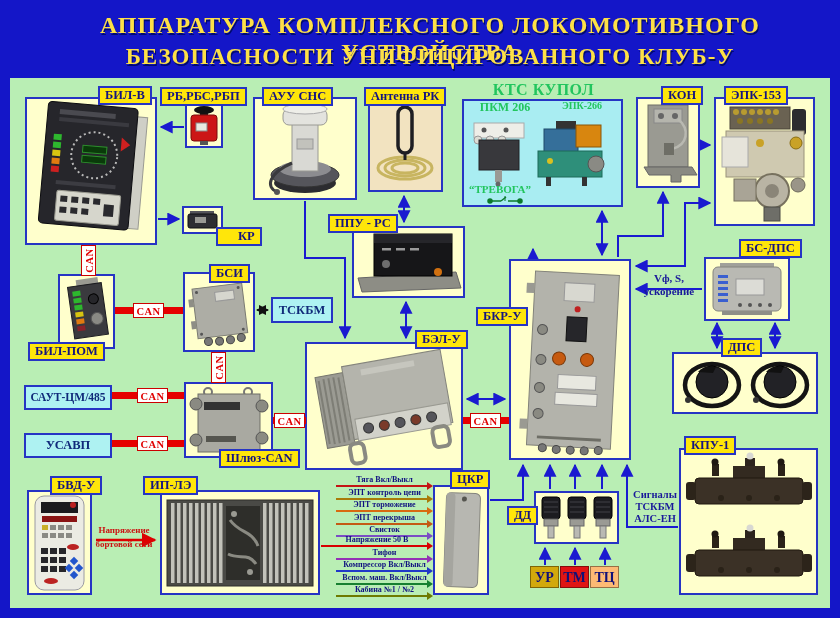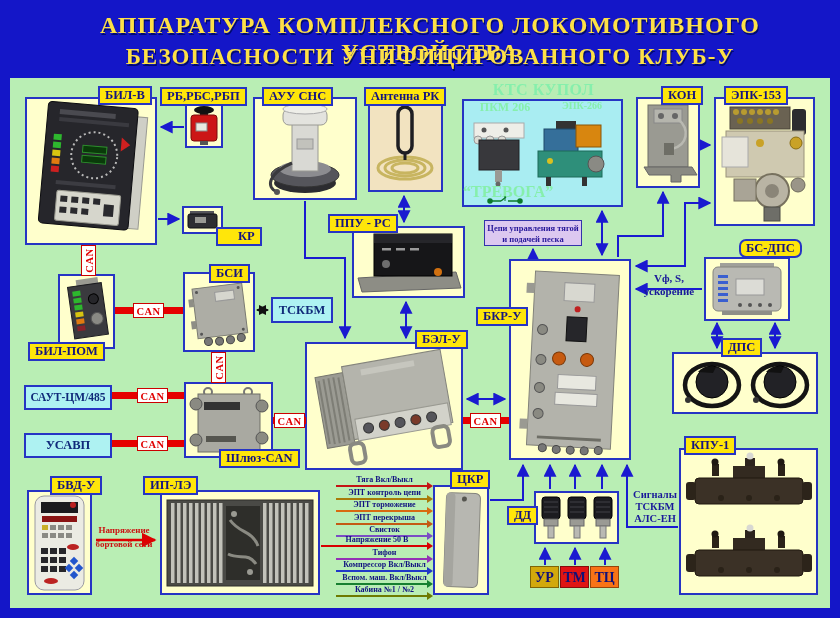--- a/index.html
+++ b/index.html
@@ -27,21 +27,21 @@
     box-sizing:border-box;z-index:4;}
   .tri-chip{position:absolute;width:29px;height:22px;font-size:14px;font-weight:bold;color:#101078;
     text-align:center;line-height:22px;border:1px solid rgba(0,0,0,0.4);box-sizing:border-box;z-index:6;}
   .sig-row{position:absolute;height:12px;z-index:4;}
   .sig-label{position:absolute;left:0;right:0;bottom:3px;text-align:center;font-size:8px;
     font-weight:bold;color:#101080;white-space:nowrap;}
   .sig-line{position:absolute;left:0;right:5px;bottom:0;height:2px;}
   .sig-arrow{position:absolute;right:0;bottom:-3px;width:0;height:0;
     border-top:4px solid transparent;border-bottom:4px solid transparent;border-left:6px solid #000;}
   #wires{position:absolute;left:0;top:0;z-index:1;}
-  .kts-sub{position:absolute;color:#86efac;font-weight:bold;text-align:center;z-index:4;}
+  .kts-sub{position:absolute;color:#22c55e;font-weight:bold;text-align:center;z-index:4;}
 </style>
 </head>
 <body>
 
 <div id="poster">
   <div class="title-line" style="top:12px;">АППАРАТУРА КОМПЛЕКСНОГО ЛОКОМОТИВНОГО УСТРОЙСТВА</div>
   <div class="title-line" style="top:44px;font-size:23px;">БЕЗОПАСНОСТИ УНИФИЦИРОВАННОГО КЛУБ-У</div>
 
   <div id="canvas"></div>
 
@@ -485,54 +485,50 @@
         <circle cx="35" cy="24" r="5" fill="#26262a" stroke="#000"></circle>
         <circle cx="36" cy="44" r="6" fill="#8a8a84" stroke="#555"></circle>
       </g>
     </svg>
   </div>
 
   <div class="chip-cyan" style="left:271px;top:297px;width:62px;height:26px;line-height:22px;">ТСКБМ</div>
   <div class="chip-cyan" style="left:24px;top:385px;width:88px;height:25px;line-height:21px;font-size:11.5px;">САУТ-ЦМ/485</div>
   <div class="chip-cyan" style="left:24px;top:433px;width:88px;height:25px;line-height:21px;">УСАВП</div>
 
-  <div class="cepi-box" style="left:484px;top:220px;width:98px;height:26px;">
-    <span style="display:block">Цепи управления тягой</span>
-    <span style="display:block">и подачей песка</span>
-  </div>
 
   <div class="chip" style="left:98px;top:86px;">БИЛ-В</div>
   <div class="chip" style="left:160px;top:87px;">РБ,РБС,РБП</div>
   <div class="chip" style="left:262px;top:87px;">АУУ СНС</div>
   <div class="chip" style="left:364px;top:87px;">Антенна РК</div>
   <div class="chip" style="left:661px;top:86px;">КОН</div>
   <div class="chip" style="left:724px;top:86px;">ЭПК-153</div>
   <div class="chip" style="left:216px;top:227px;padding-left:20px;">КР</div>
   <div class="chip" style="left:209px;top:264px;">БСИ</div>
   <div class="chip" style="left:320px;top:214px;margin-left:8px;">ППУ - РС</div>
   <div class="chip" style="left:415px;top:330px;">БЭЛ-У</div>
   <div class="chip" style="left:476px;top:307px;">БКР-У</div>
   <div class="chip" style="left:28px;top:342px;">БИЛ-ПОМ</div>
   <div class="chip" style="left:219px;top:449px;">Шлюз-CAN</div>
-  <div class="chip" style="left:739px;top:239px;border-radius:7px;">БС-ДПС</div>
+  <div class="chip" style="left:739px;top:239px;">БС-ДПС</div>
   <div class="chip" style="left:721px;top:338px;">ДПС</div>
   <div class="chip" style="left:684px;top:436px;">КПУ-1</div>
   <div class="chip" style="left:50px;top:476px;">БВД-У</div>
   <div class="chip" style="left:143px;top:476px;">ИП-ЛЭ</div>
   <div class="chip" style="left:450px;top:470px;">ЦКР</div>
   <div class="chip" style="left:507px;top:506px;">ДД</div>
 
   <div class="tri-chip" style="left:530px;top:566px;background:#d2a90c;">УР</div>
   <div class="tri-chip" style="left:560px;top:566px;background:#e01414;">ТМ</div>
-  <div class="tri-chip" style="left:590px;top:566px;background:#f97316;">ТЦ</div>
+  <div class="tri-chip" style="left:590px;top:566px;background:#fdba74;">ТЦ</div>
 
   <div class="kts-sub" style="left:486px;top:81px;width:115px;font-size:16px;letter-spacing:0.5px;">КТС КУПОЛ</div>
   <div class="kts-sub" style="left:474px;top:100px;width:62px;font-size:12px;">ПКМ 206</div>
   <div class="kts-sub" style="left:551px;top:100px;width:62px;font-size:10px;">ЭПК-266</div>
-  <div class="kts-sub" style="left:463px;top:183px;width:74px;font-size:16px;">“ТРЕВОГА”</div>
+  <div class="kts-sub" style="left:463px;top:183px;width:74px;font-size:11px;">“ТРЕВОГА”</div>
   <svg class="abs" style="left:486px;top:195px;z-index:4;" width="38" height="12">
     <g stroke="#0a7a2a" stroke-width="1.5" fill="#0a7a2a">
       <circle cx="4" cy="6" r="2"></circle>
         <line x1="6" y1="6" x2="15" y2="6"></line>
       <line x1="15" y1="6" x2="20" y2="2"></line>
         <line x1="19" y1="1" x2="19" y2="6" stroke-width="1"></line>
       <line x1="22" y2="6" y1="6" x2="32"></line>
       <circle cx="34" cy="6" r="2"></circle>
     </g>
   </svg>

